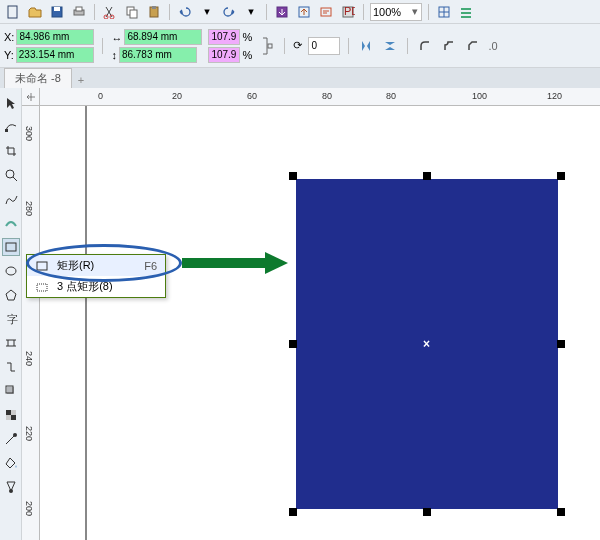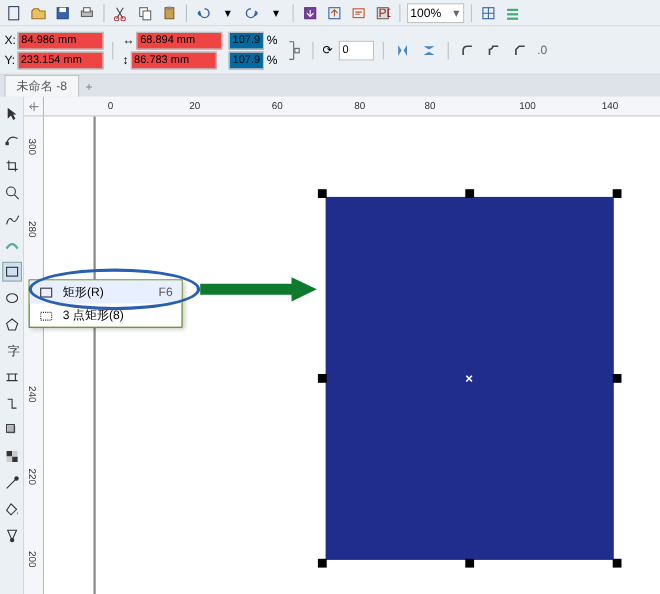--- a/index.html
+++ b/index.html
@@ -5,22 +5,22 @@
 *{margin:0;padding:0;box-sizing:border-box;font-family:"Microsoft YaHei",sans-serif;font-size:11px}
 body{width:600px;height:540px;background:#f5f6f8;overflow:hidden;position:relative}
 .toolbar{height:24px;display:flex;align-items:center;gap:4px;padding:2px 4px;background:#ebf0f5;border-bottom:1px solid #d0d4d8}
 .tb-btn{width:18px;height:18px;display:flex;align-items:center;justify-content:center;cursor:pointer}
 .tb-sep{width:1px;height:16px;background:#c0c0c0;margin:0 2px}
 .zoom-box{display:flex;align-items:center;border:1px solid #c0c0c0;background:white;height:18px}
 .zoom-input{border:none;width:38px;padding:0 2px;font-size:11px;text-align:left}
 .property-bar{height:44px;display:flex;background:#ebf0f5;border-bottom:1px solid #d0d4d8;align-items:center;padding:2px 4px;gap:6px}
 .coord-block{display:flex;flex-direction:column;gap:2px;font-size:10px}
 .coord-row{display:flex;align-items:center;gap:2px}
-.coord-input{border:1px solid #c0c0c0;background:#ef4444;width:78px;height:16px;padding:0 2px;font-size:10px}
-.pct-input{border:1px solid #c0c0c0;background:#0369a1;width:32px;height:16px;padding:0 2px;font-size:10px}
+.coord-input{border:1px solid #c0c0c0;background:#86efac;width:78px;height:16px;padding:0 2px;font-size:10px}
+.pct-input{border:1px solid #c0c0c0;background:#f0abfc;width:32px;height:16px;padding:0 2px;font-size:10px}
 .rot-input{border:1px solid #c0c0c0;background:white;width:32px;height:18px;padding:0 2px;font-size:10px}
 .tab-bar{height:20px;background:#dde3e9;display:flex;align-items:flex-end;padding-left:4px}
 .tab{background:#f5f6f8;border:1px solid #c0c0c0;border-bottom:none;padding:2px 10px;font-size:11px;color:#555}
 .tab-add{width:18px;text-align:center;color:#888;padding:2px 4px}
 .work-area{position:absolute;top:88px;left:0;right:0;bottom:0;display:flex}
 .left-tools{width:22px;background:#ebf0f5;border-right:1px solid #d0d4d8;display:flex;flex-direction:column;align-items:center;gap:6px;padding-top:6px}
 .tool-btn{width:18px;height:18px;display:flex;align-items:center;justify-content:center;cursor:pointer;color:#333}
 .tool-btn.active{background:#d0e0f0;border:1px solid #8aa}
 .canvas-wrap{flex:1;position:relative;background:#f5f6f8}
 .ruler-h{position:absolute;top:0;left:18px;right:0;height:18px;background:#f4f6f9;border-bottom:1px solid #bbb;display:flex}
@@ -328,21 +328,21 @@
           <path d="M1 5 L9 5 M5 1 L5 9 M1 5 L3 3 M1 5 L3 7" stroke="#666" fill="none" stroke-width="0.8"></path>
         </svg>
       </div>
     <div class="ruler-h">
       <span class="ruler-tick" style="left:58px;top:3px">0</span>
       <span class="ruler-tick" style="left:132px;top:3px">20</span>
       <span class="ruler-tick" style="left:207px;top:3px">60</span>
       <span class="ruler-tick" style="left:282px;top:3px">80</span>
       <span class="ruler-tick" style="left:346px;top:3px">80</span>
       <span class="ruler-tick" style="left:432px;top:3px">100</span>
-      <span class="ruler-tick" style="left:507px;top:3px">140</span>
+      <span class="ruler-tick" style="left:507px;top:3px">120</span>
     </div>
     <div class="ruler-v">
       <span class="ruler-tick" style="top:20px;left:2px">300</span>
       <span class="ruler-tick" style="top:95px;left:2px">280</span>
       <span class="ruler-tick" style="top:170px;left:2px">260</span>
       <span class="ruler-tick" style="top:245px;left:2px">240</span>
       <span class="ruler-tick" style="top:320px;left:2px">220</span>
       <span class="ruler-tick" style="top:395px;left:2px">200</span>
     </div>
     <div class="canvas">

